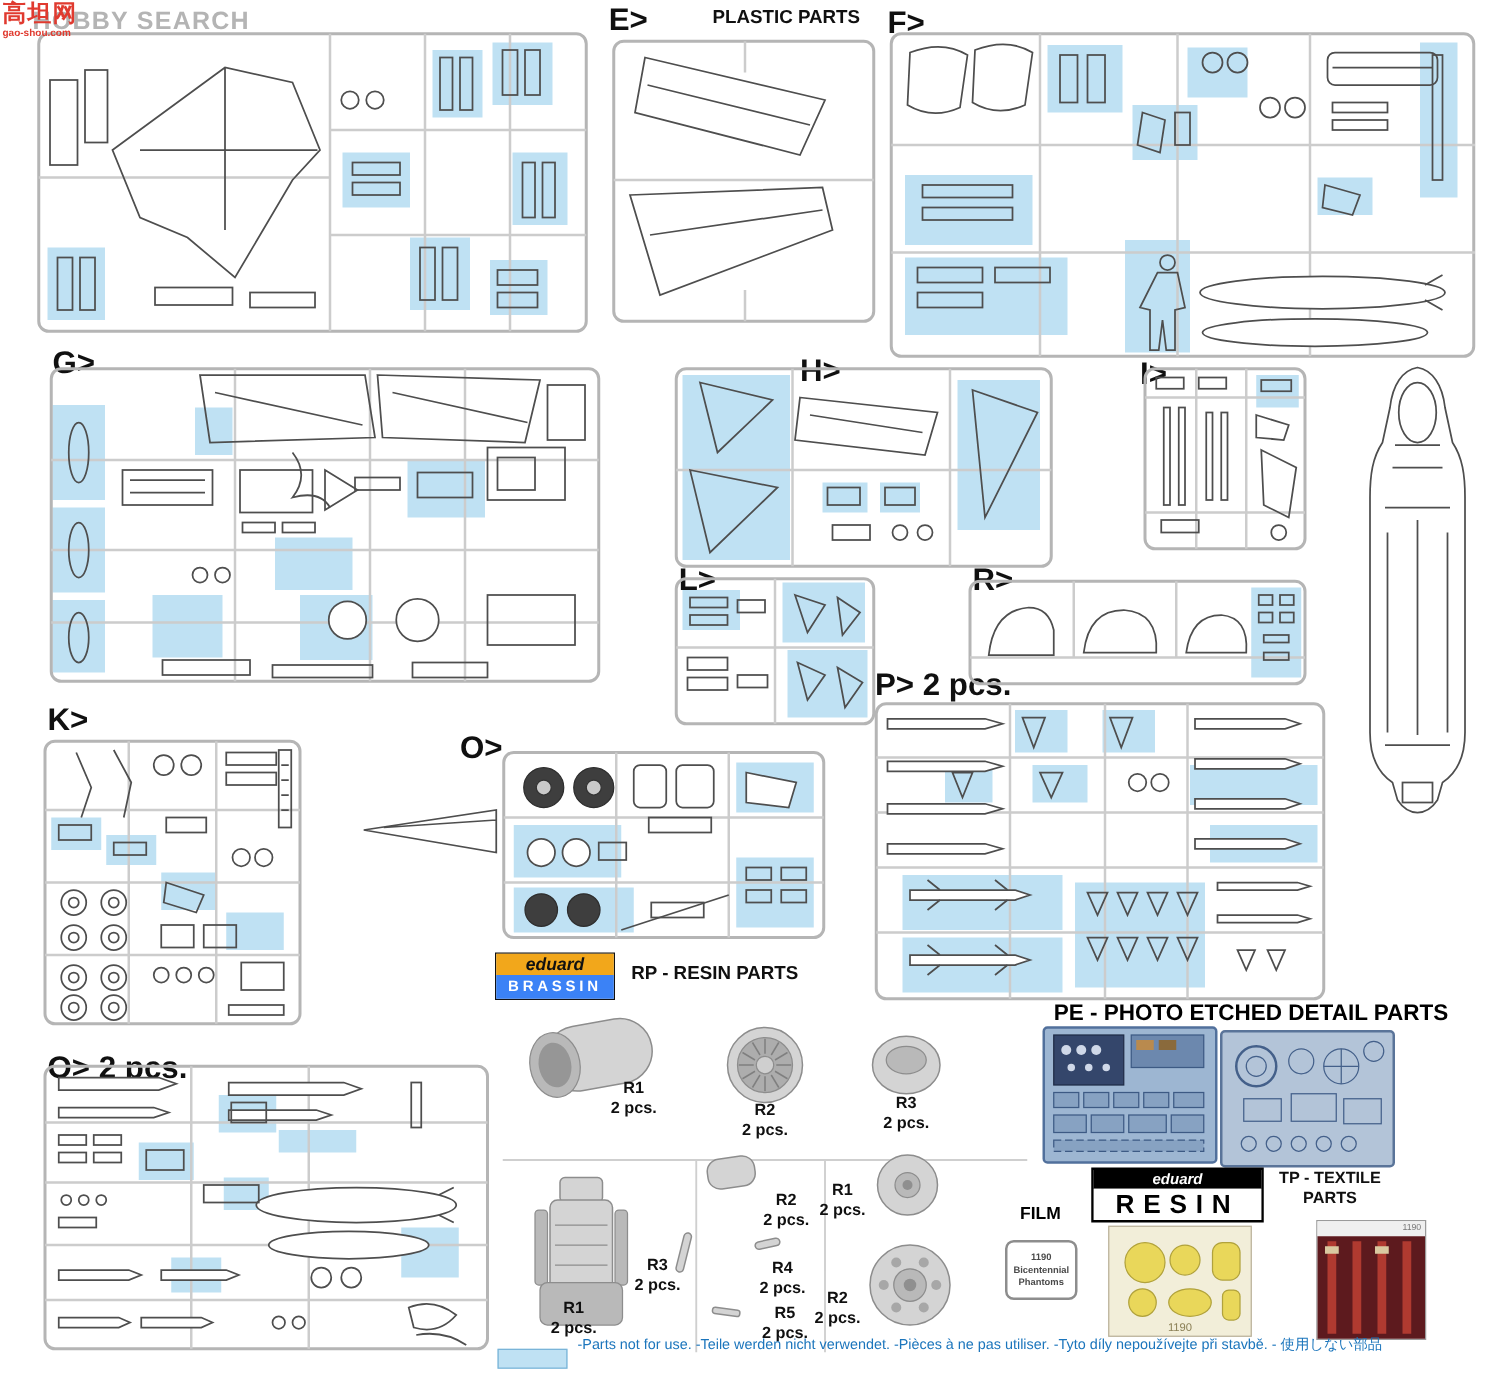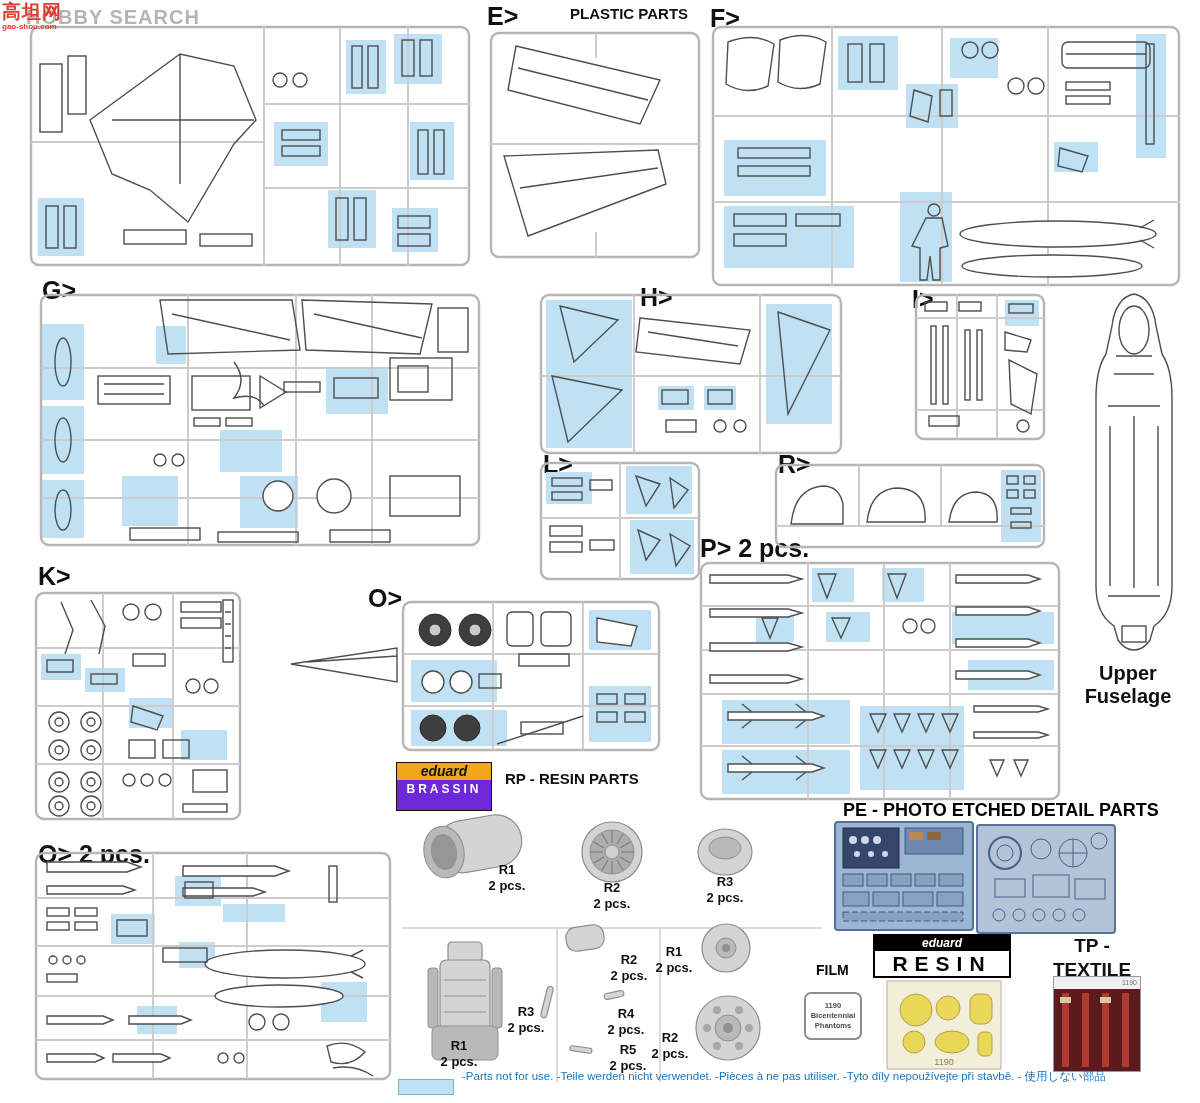--- a/index.html
+++ b/index.html
@@ -19,21 +19,21 @@
   .bl{fill:#bfe1f3}
   .dk{fill:#3e3e3e;stroke:#2e2e2e;stroke-width:1}
   .res{fill:#d4d4d4;stroke:#8d8d8d;stroke-width:1.2}
   .res2{fill:#b9b9b9;stroke:#8d8d8d;stroke-width:1}
   .watermark{z-index:5;color:#e03a2f;text-align:left;line-height:1}
   .watermark .cn{font-size:19px;font-weight:bold;letter-spacing:1px}
   .watermark .url{font-size:8px;font-weight:bold;margin-top:2px}
   .hobby{color:#b4b4b4;font-weight:bold;font-size:20px;letter-spacing:1px;z-index:1}
   .brassin{width:96px;border:1px solid #111}
   .brassin .top{background:#f2a71b;color:#111;font-weight:bold;font-style:italic;text-align:center;font-size:14px;height:17px;line-height:17px}
-  .brassin .bot{background:#6d28d9;color:#fff;font-weight:bold;text-align:center;font-size:12px;letter-spacing:3px;height:30px;line-height:19px}
+  .brassin .bot{background:#3b82f6;color:#fff;font-weight:bold;text-align:center;font-size:12px;letter-spacing:3px;height:19px;line-height:19px}
   .masklogo{width:138px;border:2px solid #000}
   .masklogo .top{background:#000;color:#fff;font-weight:bold;font-style:italic;text-align:center;font-size:12px;height:15px;line-height:15px}
   .masklogo .bot{background:#fff;color:#000;font-weight:bold;text-align:center;font-size:21px;letter-spacing:7px;height:25px;line-height:25px}
   .filmbox{width:58px;height:48px;border:2px solid #8d8d8d;border-radius:7px;background:#fff;
            display:flex;flex-direction:column;align-items:center;justify-content:center;color:#4a4a4a;text-align:center}
   .filmbox div{font-size:7.5px;line-height:1.35;font-weight:bold}
   .textile{width:88px;height:96px;border:1px solid #9a9a9a;background:#fff}
   .textile .strip{height:12px;background:#efefef;font-size:7px;color:#777;text-align:right;padding-right:3px;line-height:12px}
   .textile .body{position:relative;height:82px;background:#5d1a1e}
   .textile .strap{position:absolute;top:4px;width:7px;height:74px;background:#b03a30}
@@ -216,24 +216,20 @@
     <circle class="pl" cx="110" cy="134" r="6"></circle>
       <rect class="pl" x="16" y="124" width="30" height="10"></rect>
   </svg>
 
   <svg class="abs" style="left:1078px;top:290px" width="112" height="368" viewBox="0 0 112 368">
     <path class="pl" d="M56,4 C68,6 76,18 78,36 L84,64 C92,76 94,90 94,108 L94,296 C94,314 88,328 76,336 L72,350 C68,356 62,360 56,360 C50,360 44,356 40,350 L36,336 C24,328 18,314 18,296 L18,108 C18,90 20,76 28,64 L34,36 C36,18 44,6 56,4 Z"></path>
     <ellipse class="pl" cx="56" cy="40" rx="15" ry="24"></ellipse>
     <path class="pl" d="M38,66 H74 M36,84 H76 M30,116 H82 M56,126 V298 M32,136 V296 M80,136 V296 M30,306 H82"></path>
     <rect class="pl" x="44" y="336" width="24" height="16"></rect>
   </svg>
-  <div class="abs big-label" style="left:1063px;top:662px;width:130px">
-    <div>Upper</div>
-    <div>Fuselage</div>
-  </div>
 
   <svg class="abs" style="left:538px;top:460px" width="164" height="122" viewBox="0 0 164 122">
     <rect class="bl" x="8" y="12" width="46" height="32"></rect>
       <rect class="bl" x="88" y="6" width="66" height="48"></rect>
     <rect class="bl" x="92" y="60" width="64" height="54"></rect>
     <rect class="fr" x="3" y="3" width="158" height="116" rx="8"></rect>
     <path class="rn" d="M82,3V119 M3,58H161"></path>
     <rect class="pl" x="14" y="18" width="30" height="8"></rect>
       <rect class="pl" x="14" y="32" width="30" height="8"></rect>
     <rect class="pl" x="12" y="66" width="32" height="10"></rect>
@@ -590,21 +586,21 @@
     <rect x="1" y="1" width="114" height="88" fill="#f2eed9" stroke="#b9b098"></rect>
     <circle cx="30" cy="30" r="16" fill="#e9d75a" stroke="#b1a23c"></circle>
       <circle cx="62" cy="28" r="12" fill="#e9d75a" stroke="#b1a23c"></circle>
     <rect x="84" y="14" width="22" height="30" rx="8" fill="#e9d75a" stroke="#b1a23c"></rect>
     <circle cx="28" cy="62" r="11" fill="#e9d75a" stroke="#b1a23c"></circle>
       <ellipse cx="66" cy="62" rx="17" ry="11" fill="#e9d75a" stroke="#b1a23c"></ellipse>
     <rect x="92" y="52" width="14" height="24" rx="5" fill="#e9d75a" stroke="#b1a23c"></rect>
     <text x="58" y="85" text-anchor="middle" font-size="9" fill="#8a7f55">1190</text>
   </svg>
 
-  <div class="abs part-label" style="left:1036px;top:934px;width:112px;font-size:19px">
+  <div class="abs part-label" style="left:1008px;top:934px;width:112px;font-size:13px">
     <span style="display:block">TP - TEXTILE</span>
     <span style="display:block">PARTS</span>
   </div>
   <div class="abs textile" style="left:1053px;top:976px">
     <div class="strip">1190</div>
     <div class="body">
       <div class="strap" style="left:8px"></div>
         <div class="strap" style="left:28px"></div>
       <div class="strap" style="left:48px"></div>
         <div class="strap" style="left:68px"></div>

